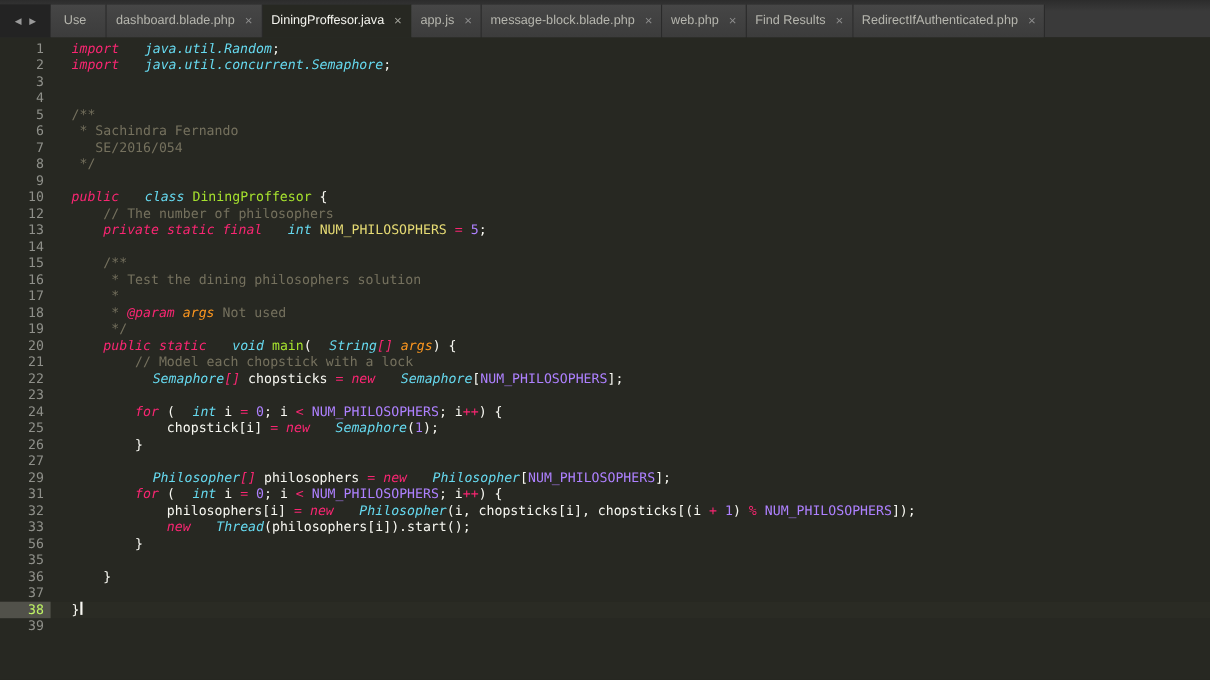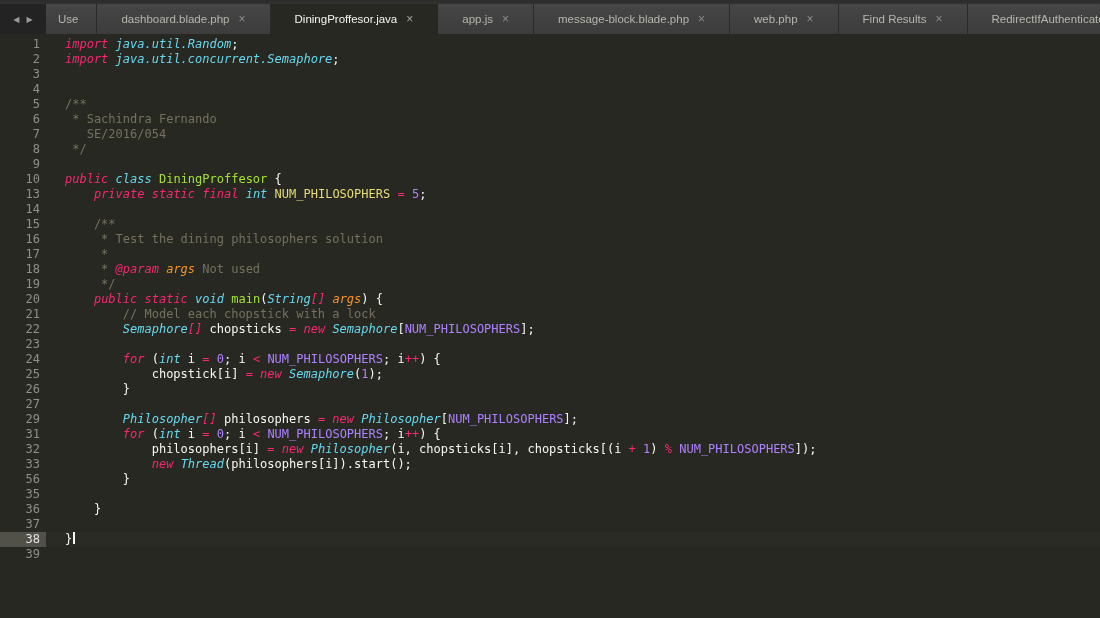--- a/index.html
+++ b/index.html
@@ -17,21 +17,21 @@
   .tabnav {
     height:30px; width:46px; flex:0 0 46px;
     background:#232323;
     display:flex; align-items:center; justify-content:center; gap:7px;
     color:#9a9a9a; font-size:8px;
   }
   .tab-strip { display:flex; align-items:flex-end; height:30px; flex:1 1 auto; overflow:hidden; }
   .tab {
     height:30px;
     display:flex; align-items:center;
-    padding:0 24px;
+    padding:0 8px;
     background:linear-gradient(#464646, #3c3c3c);
     border-right:1px solid #2a2a2a;
     color:#b6b6ae;
     font-size:11.5px;
     white-space:nowrap;
     cursor:default;
   }
   .tab.partial { padding:0 18px 0 12px; }
   .tab.active {
     background:#272822;
@@ -54,34 +54,34 @@
   }
   .line { display:flex; height:15px; white-space:pre; }
   .line .gutter {
     flex:0 0 46px;
     text-align:right;
     padding-right:6px;
     color:#8f908a;
   }
   .line .code { flex:1 1 auto; padding-left:19px; }
   .line.active { background:#2a2b24; }
-  .line.active .gutter { background:#51514a; color:#e5e5e5; }
+  .line.active .gutter { background:#51514a; color:#bef264; }
 
   .caret {
     display:inline-block;
     width:1.5px; height:12px;
     background:#f8f8f2;
     vertical-align:-1px;
     margin-left:1px;
   }
 
   
   .tk-pl { color:var(--c-fg, #f8f8f2); }
   .tk-kw { color:var(--c-keyword, #f92672);font-style:italic; }
-  .tk-ty { color:var(--c-type, #66d9ef); font-style:italic; }
+  .tk-ty { color:var(--c-type, #66d9ef); font-style:italic;margin-left:16px; }
   .tk-cm { color:var(--c-comment, #75715e); }
   .tk-yl { color:var(--c-string, #e6db74); }
   .tk-pu { color:var(--c-constant, #ae81ff); }
   .tk-gn { color:var(--c-function, #a6e22e); }
   .tk-or { color:var(--c-param, #fd971f); font-style:italic; }
 </style>
 </head>
 <body>
 
 <div>
@@ -130,20 +130,21 @@
       <div class="line"><span class="gutter">1</span><span class="code"><span class="tk-kw">import</span><span class="tk-pl"> </span><span class="tk-ty">java.util.Random</span><span class="tk-pl">;</span></span></div>
       <div class="line"><span class="gutter">2</span><span class="code"><span class="tk-kw">import</span><span class="tk-pl"> </span><span class="tk-ty">java.util.concurrent.Semaphore</span><span class="tk-pl">;</span></span></div>
       <div class="line"><span class="gutter">3</span><span class="code"></span></div>
       <div class="line"><span class="gutter">4</span><span class="code"></span></div>
       <div class="line"><span class="gutter">5</span><span class="code"><span class="tk-cm">/**</span></span></div>
       <div class="line"><span class="gutter">6</span><span class="code"><span class="tk-cm"> * Sachindra Fernando</span></span></div>
       <div class="line"><span class="gutter">7</span><span class="code"><span class="tk-cm">   SE/2016/054</span></span></div>
       <div class="line"><span class="gutter">8</span><span class="code"><span class="tk-cm"> */</span></span></div>
       <div class="line"><span class="gutter">9</span><span class="code"></span></div>
       <div class="line"><span class="gutter">10</span><span class="code"><span class="tk-kw">public</span><span class="tk-pl"> </span><span class="tk-ty">class</span><span class="tk-pl"> </span><span class="tk-gn">DiningProffesor</span><span class="tk-pl"> {</span></span></div>
+      <div class="line"><span class="gutter">12</span><span class="code"><span class="tk-cm">    // The number of philosophers</span></span></div>
       <div class="line"><span class="gutter">13</span><span class="code"><span class="tk-pl">    </span><span class="tk-kw">private</span><span class="tk-pl"> </span><span class="tk-kw">static</span><span class="tk-pl"> </span><span class="tk-kw">final</span><span class="tk-pl"> </span><span class="tk-ty">int</span><span class="tk-pl"> </span><span class="tk-yl">NUM_PHILOSOPHERS</span><span class="tk-pl"> </span><span class="tk-kw">=</span><span class="tk-pl"> </span><span class="tk-pu">5</span><span class="tk-pl">;</span></span></div>
       <div class="line"><span class="gutter">14</span><span class="code"></span></div>
       <div class="line"><span class="gutter">15</span><span class="code"><span class="tk-cm">    /**</span></span></div>
       <div class="line"><span class="gutter">16</span><span class="code"><span class="tk-cm">     * Test the dining philosophers solution</span></span></div>
       <div class="line"><span class="gutter">17</span><span class="code"><span class="tk-cm">     *</span></span></div>
       <div class="line"><span class="gutter">18</span><span class="code"><span class="tk-cm">     * </span><span class="tk-kw">@param</span><span class="tk-or"> args</span><span class="tk-cm"> Not used</span></span></div>
       <div class="line"><span class="gutter">19</span><span class="code"><span class="tk-cm">     */</span></span></div>
       <div class="line"><span class="gutter">20</span><span class="code"><span class="tk-pl">    </span><span class="tk-kw">public</span><span class="tk-pl"> </span><span class="tk-kw">static</span><span class="tk-pl"> </span><span class="tk-ty">void</span><span class="tk-pl"> </span><span class="tk-gn">main</span><span class="tk-pl">(</span><span class="tk-ty">String</span><span class="tk-kw">[]</span><span class="tk-pl"> </span><span class="tk-or">args</span><span class="tk-pl">) {</span></span></div>
       <div class="line"><span class="gutter">21</span><span class="code"><span class="tk-cm">        // Model each chopstick with a lock</span></span></div>
       <div class="line"><span class="gutter">22</span><span class="code"><span class="tk-pl">        </span><span class="tk-ty">Semaphore</span><span class="tk-kw">[]</span><span class="tk-pl"> chopsticks </span><span class="tk-kw">=</span><span class="tk-pl"> </span><span class="tk-kw">new</span><span class="tk-pl"> </span><span class="tk-ty">Semaphore</span><span class="tk-pl">[</span><span class="tk-pu">NUM_PHILOSOPHERS</span><span class="tk-pl">];</span></span></div>

